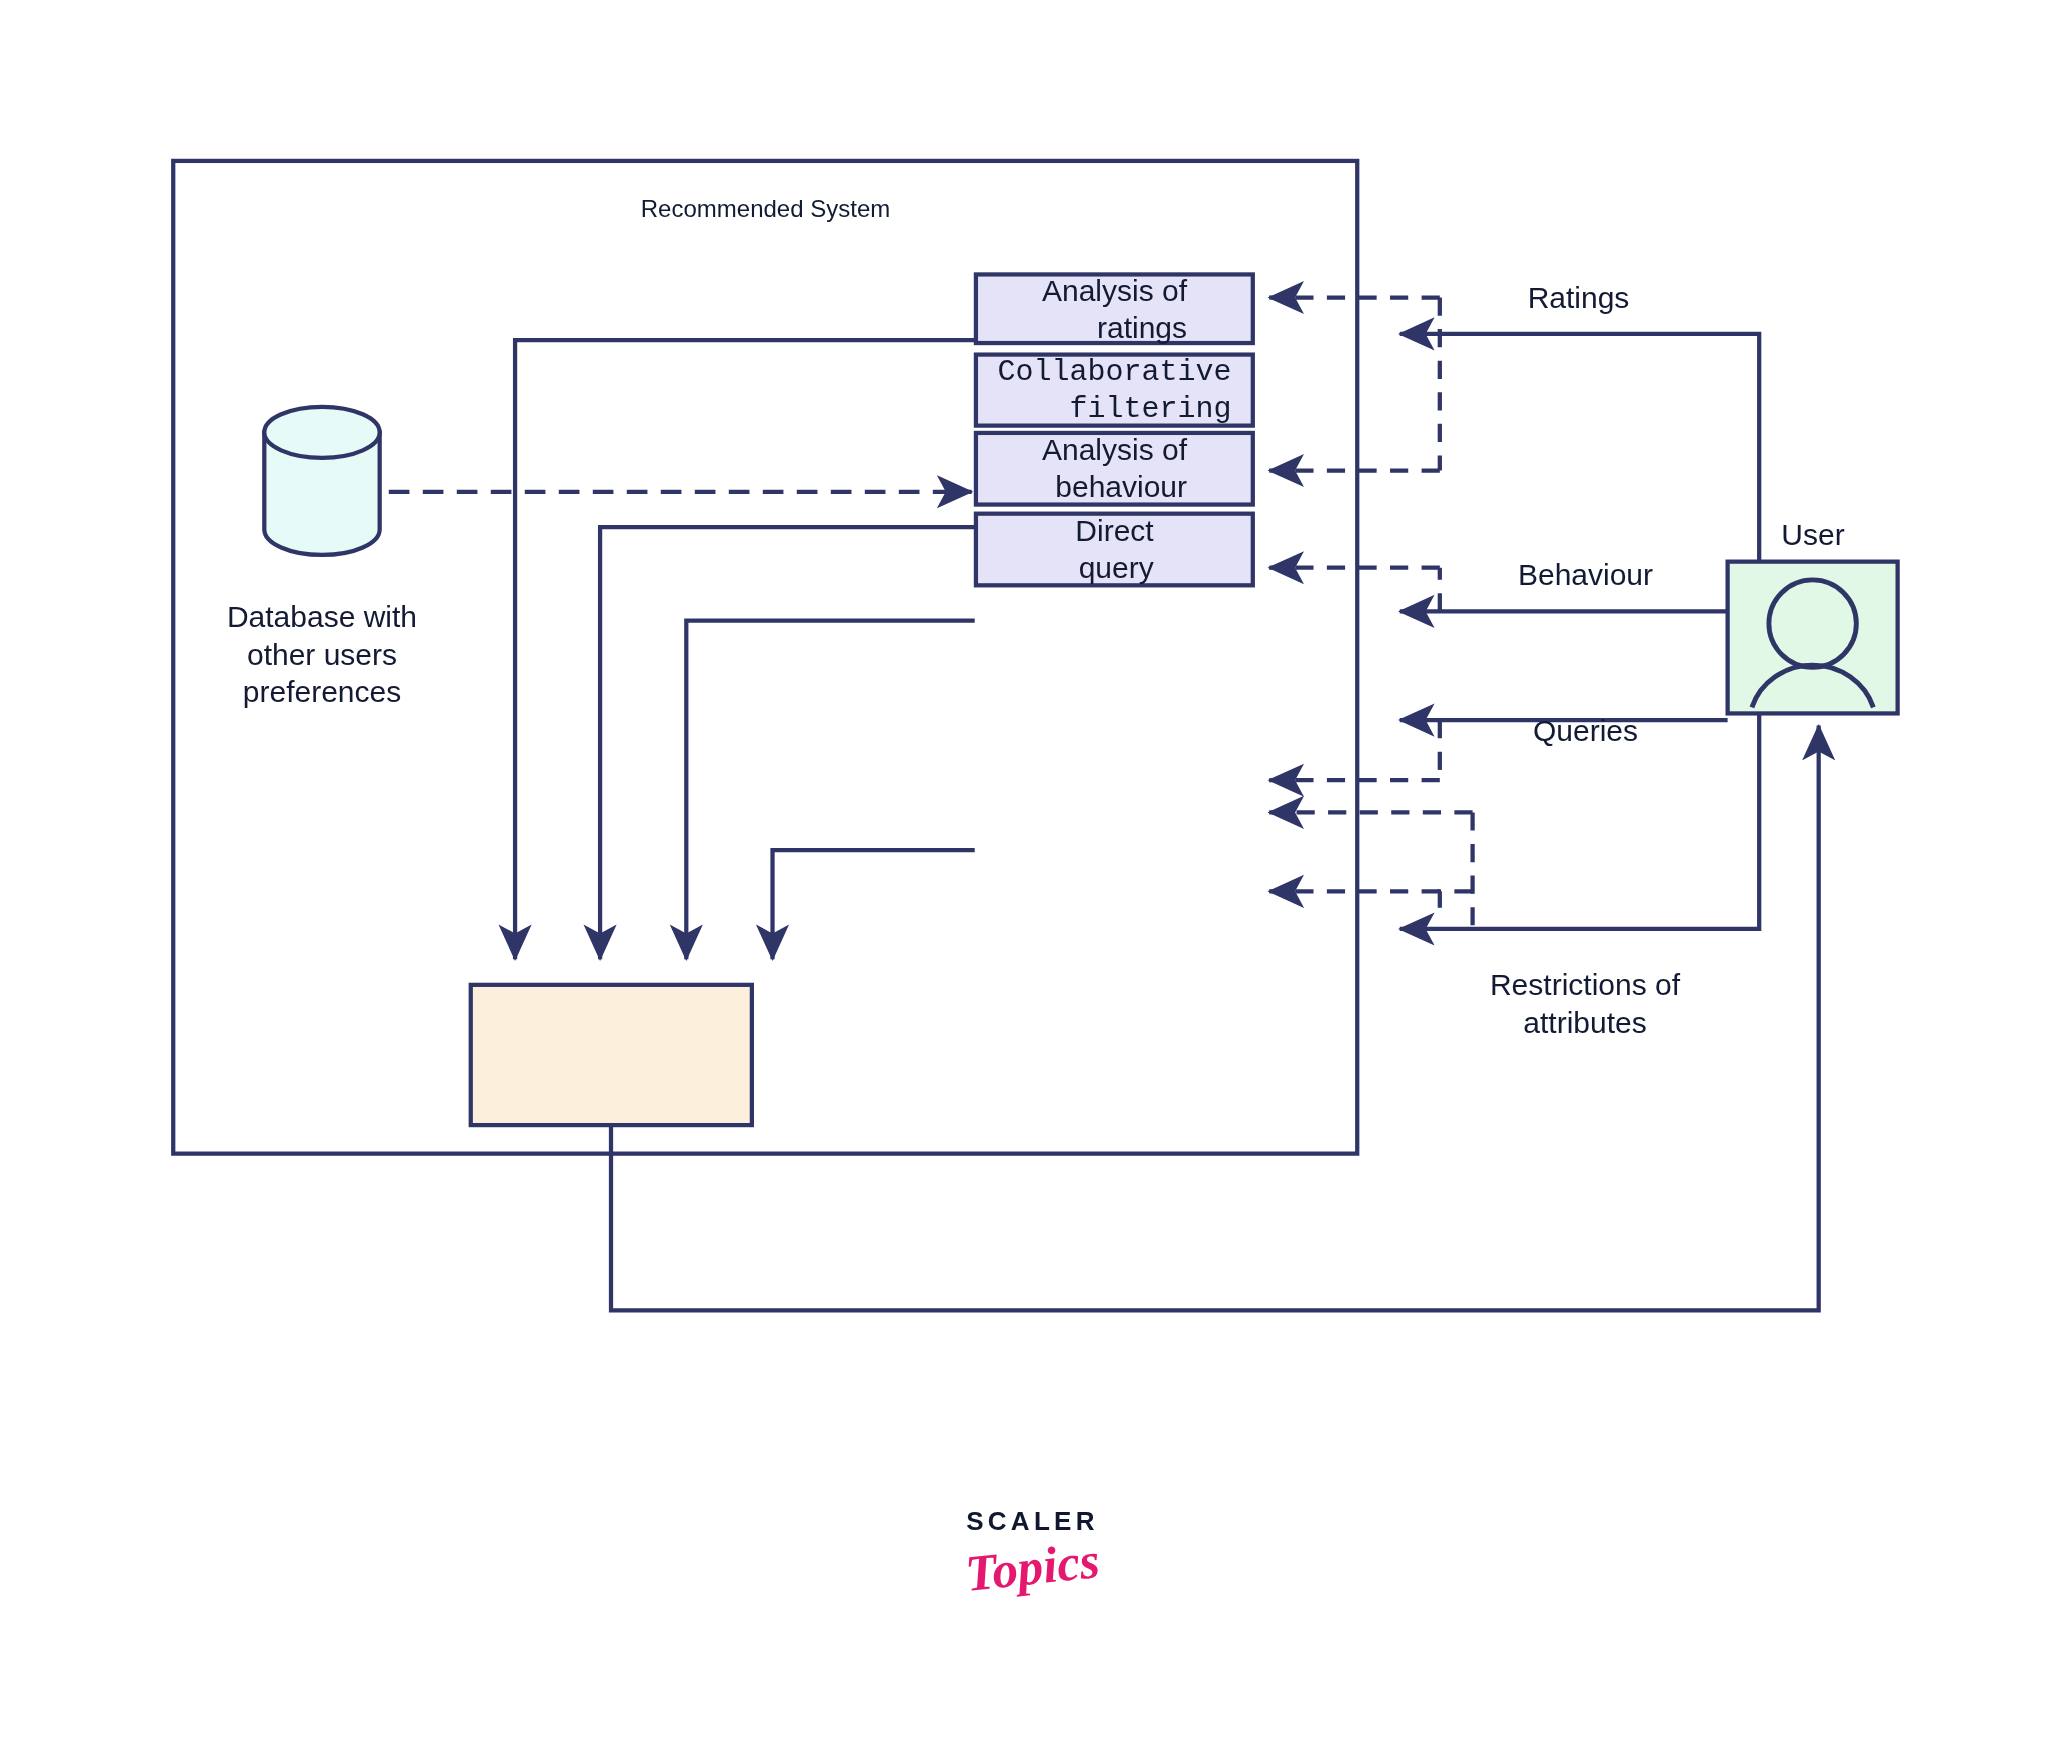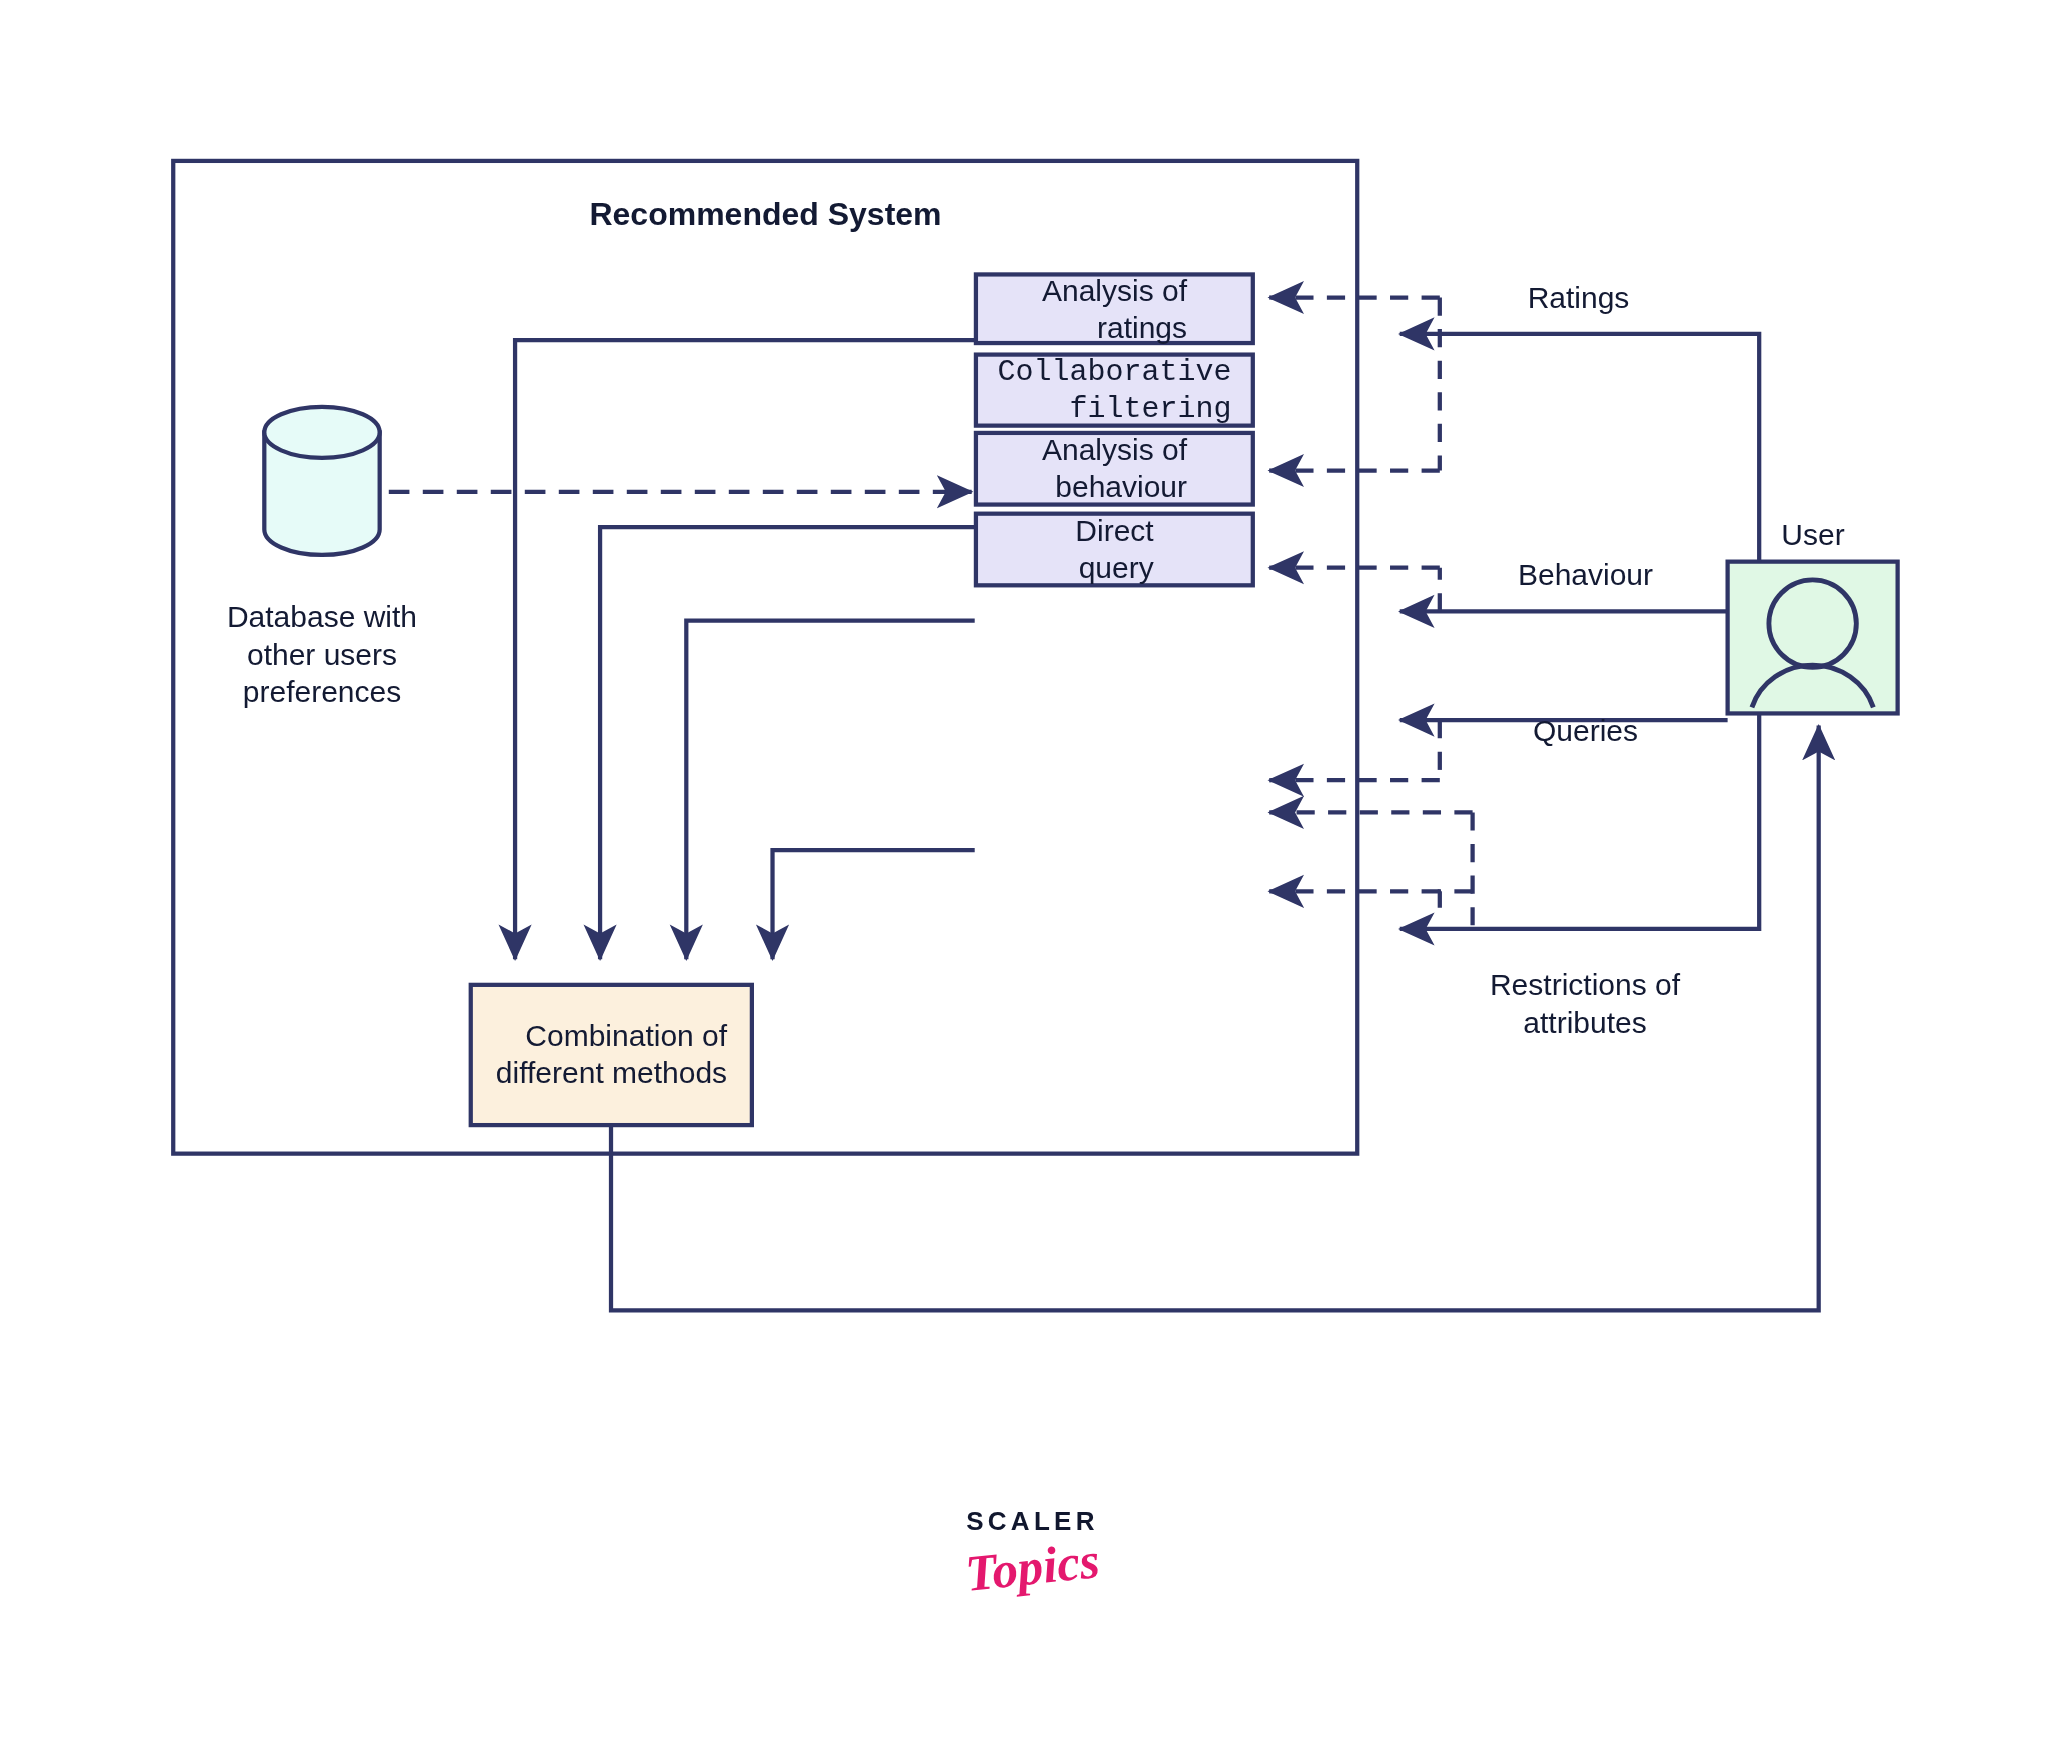--- a/index.html
+++ b/index.html
@@ -11,21 +11,21 @@
   .nodeText{
     position:absolute;display:flex;align-items:center;justify-content:center;
     text-align:right;color:#131a33;line-height:1.22;
     font-family:"Liberation Sans",sans-serif;font-size:30px;
     pointer-events:none;white-space:pre-line;
   }
   .freeText{
     position:absolute;text-align:center;color:#131a33;line-height:1.25;
     font-family:"Liberation Sans",sans-serif;font-size:30px;white-space:pre-line;
   }
-  .title{font-weight:bold;font-size:32px;}
+  .title{font-weight:normal;font-size:24px;}
 
   .logoWrap{position:absolute;left:911px;top:1506px;width:243px;height:140px;
             text-align:center;}
   .logoTop{font-family:"Liberation Sans",sans-serif;font-weight:bold;
            font-size:26px;letter-spacing:4.3px;color:#11172e;}
   .logoBot{font-family:"Liberation Serif",serif;font-style:italic;
            font-weight:bold;font-size:51px;color:#e4186e;margin-top:1.2px;
            transform:rotate(-6deg);}
 </style>
 </head>
@@ -105,22 +105,20 @@
 
   <div class="nodeText" style="left:976px;top:275px;width:277px;height:69px;">Analysis of
 ratings</div>
   <div class="nodeText" style="left:976px;top:355px;width:277px;height:71px;font-family:Liberation Mono, monospace;">Collaborative
 filtering</div>
   <div class="nodeText" style="left:976px;top:433px;width:277px;height:72px;">Analysis of
 behaviour</div>
   <div class="nodeText" style="left:976px;top:514px;width:277px;height:72px;">Direct
 query</div>
 
-  <div class="nodeText" style="left:471px;top:985px;width:281px;height:140px;">Combination of
-different methods</div>
 
   <div class="freeText" style="left:1728px;top:516px;width:170px;">User</div>
 
   <div class="freeText" style="left:1445px;top:279px;width:267px;">Ratings</div>
   <div class="freeText" style="left:1452px;top:556px;width:267px;">Behaviour</div>
   <div class="freeText" style="left:1458px;top:712px;width:255px;">Queries</div>
   <div class="freeText" style="left:1409px;top:966px;width:352px;">Restrictions of
 attributes</div>
 
   <div class="logoWrap">

